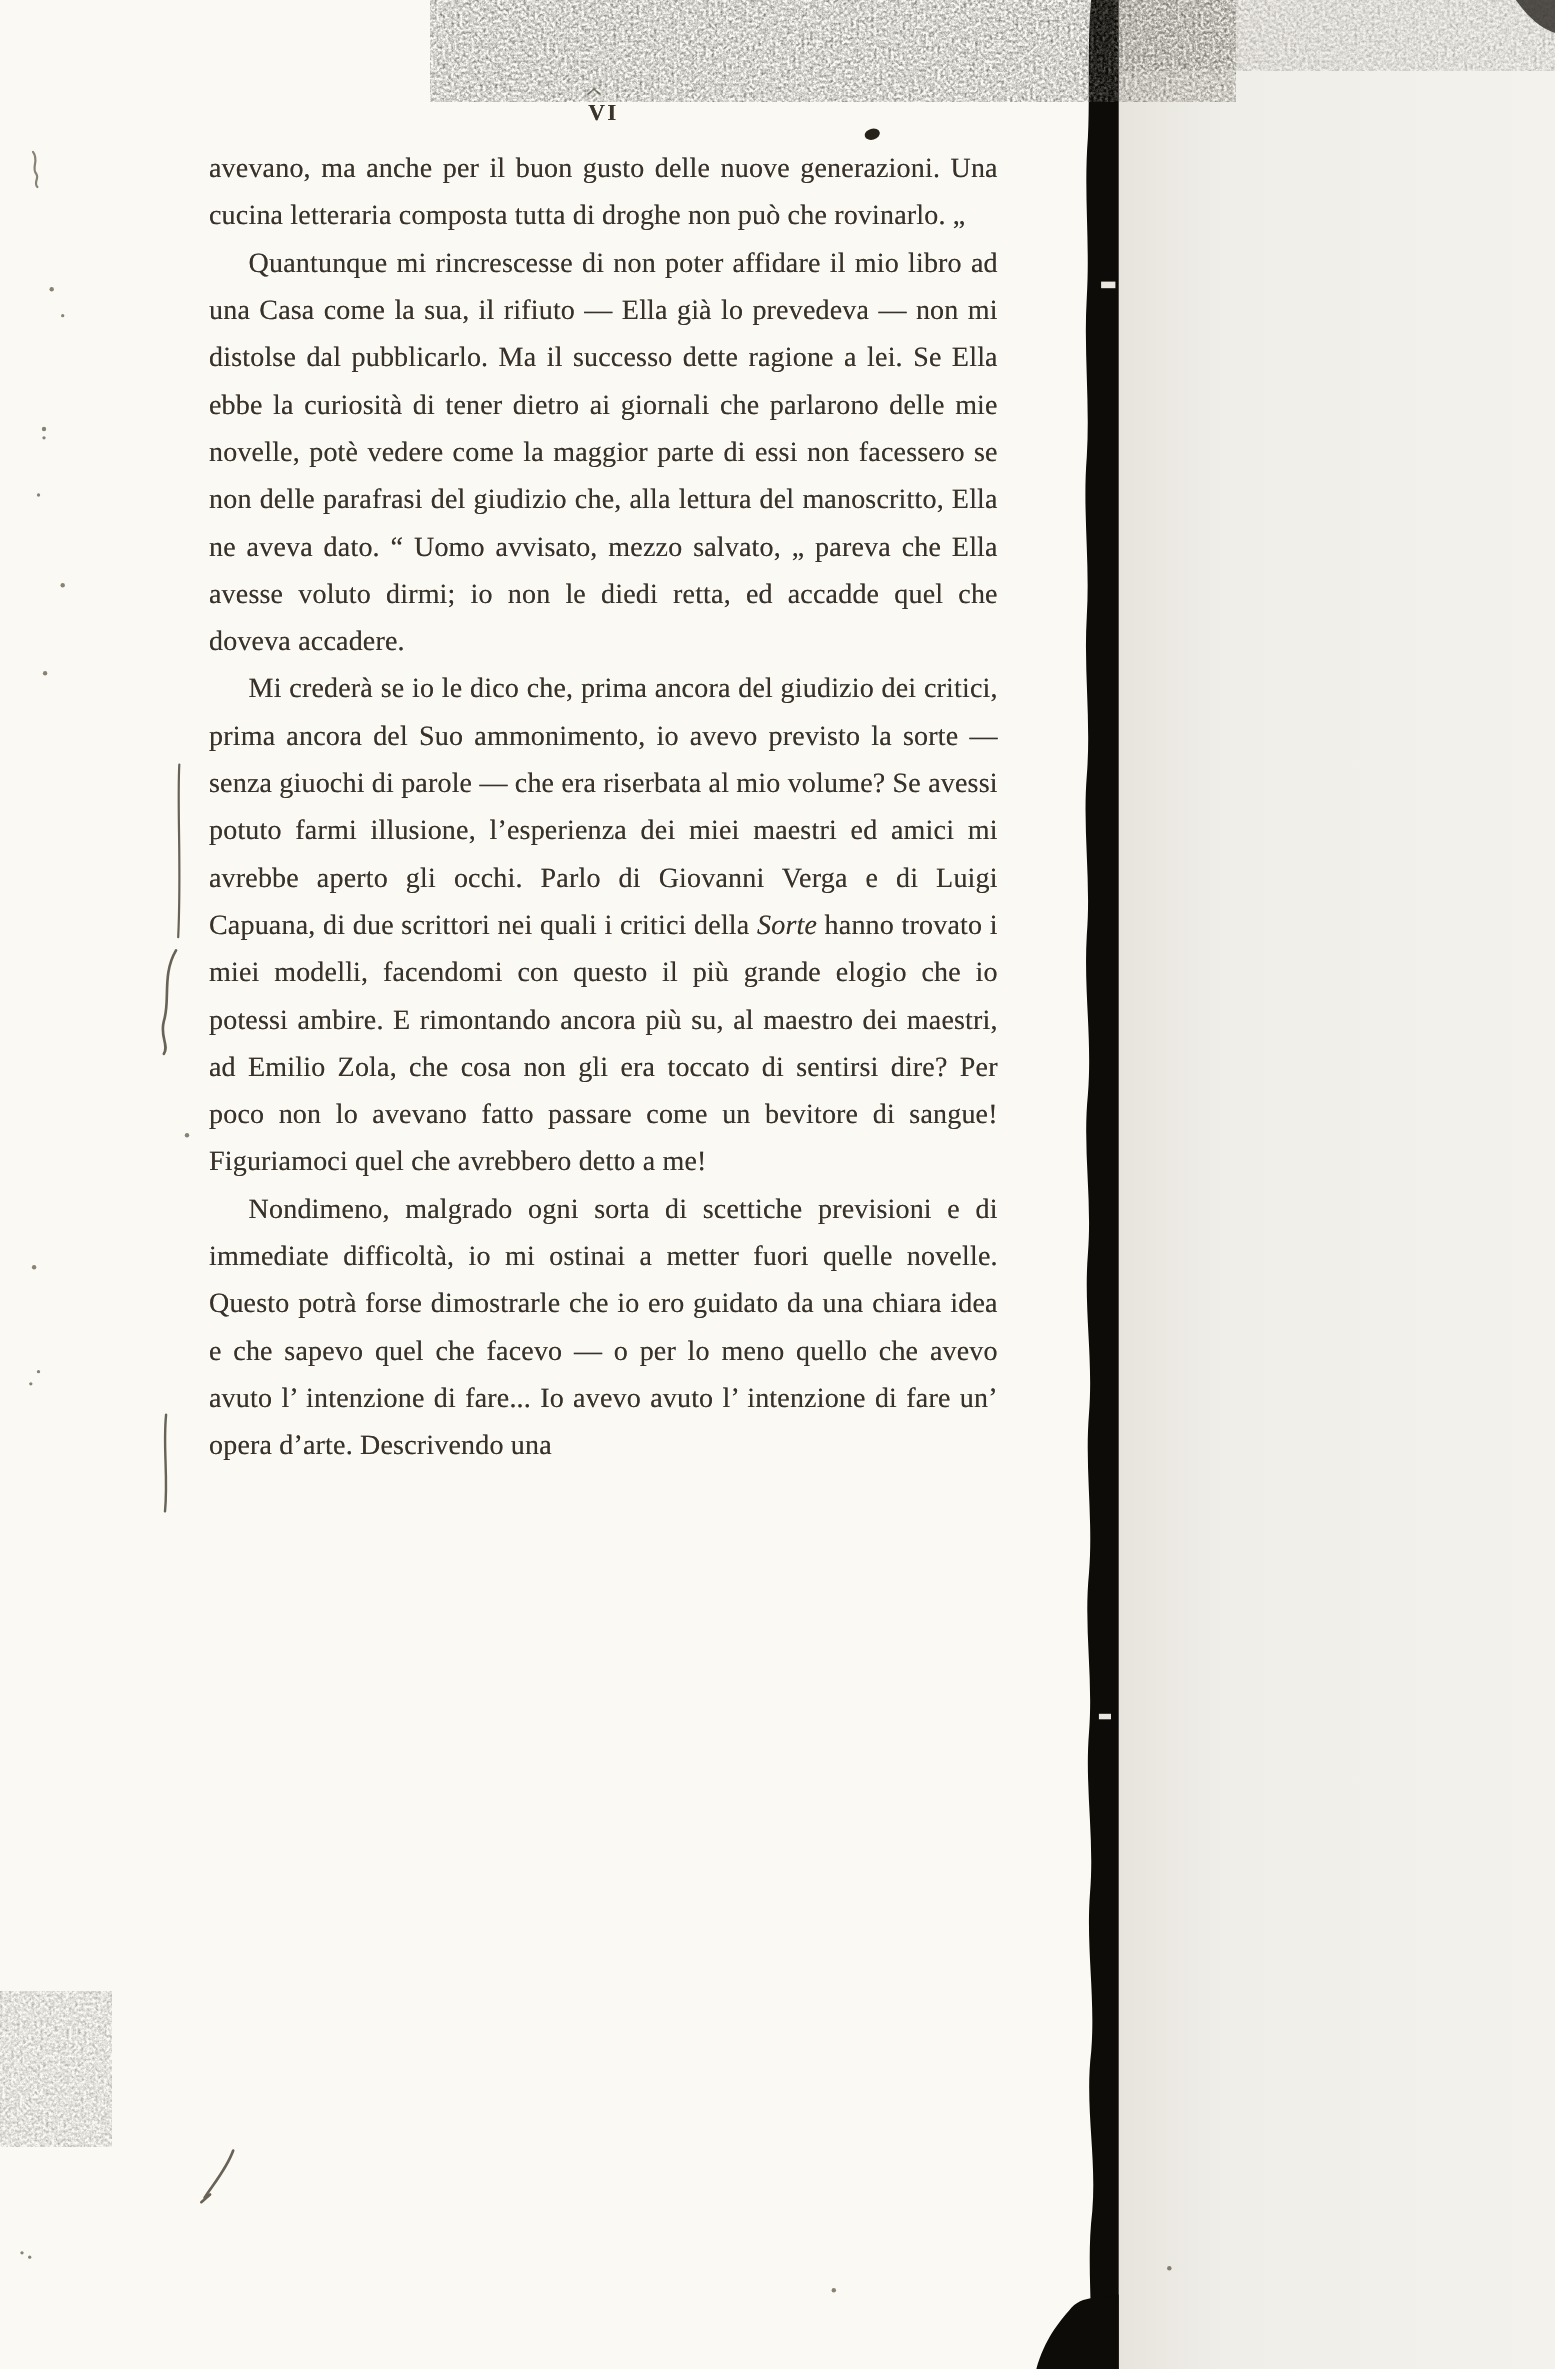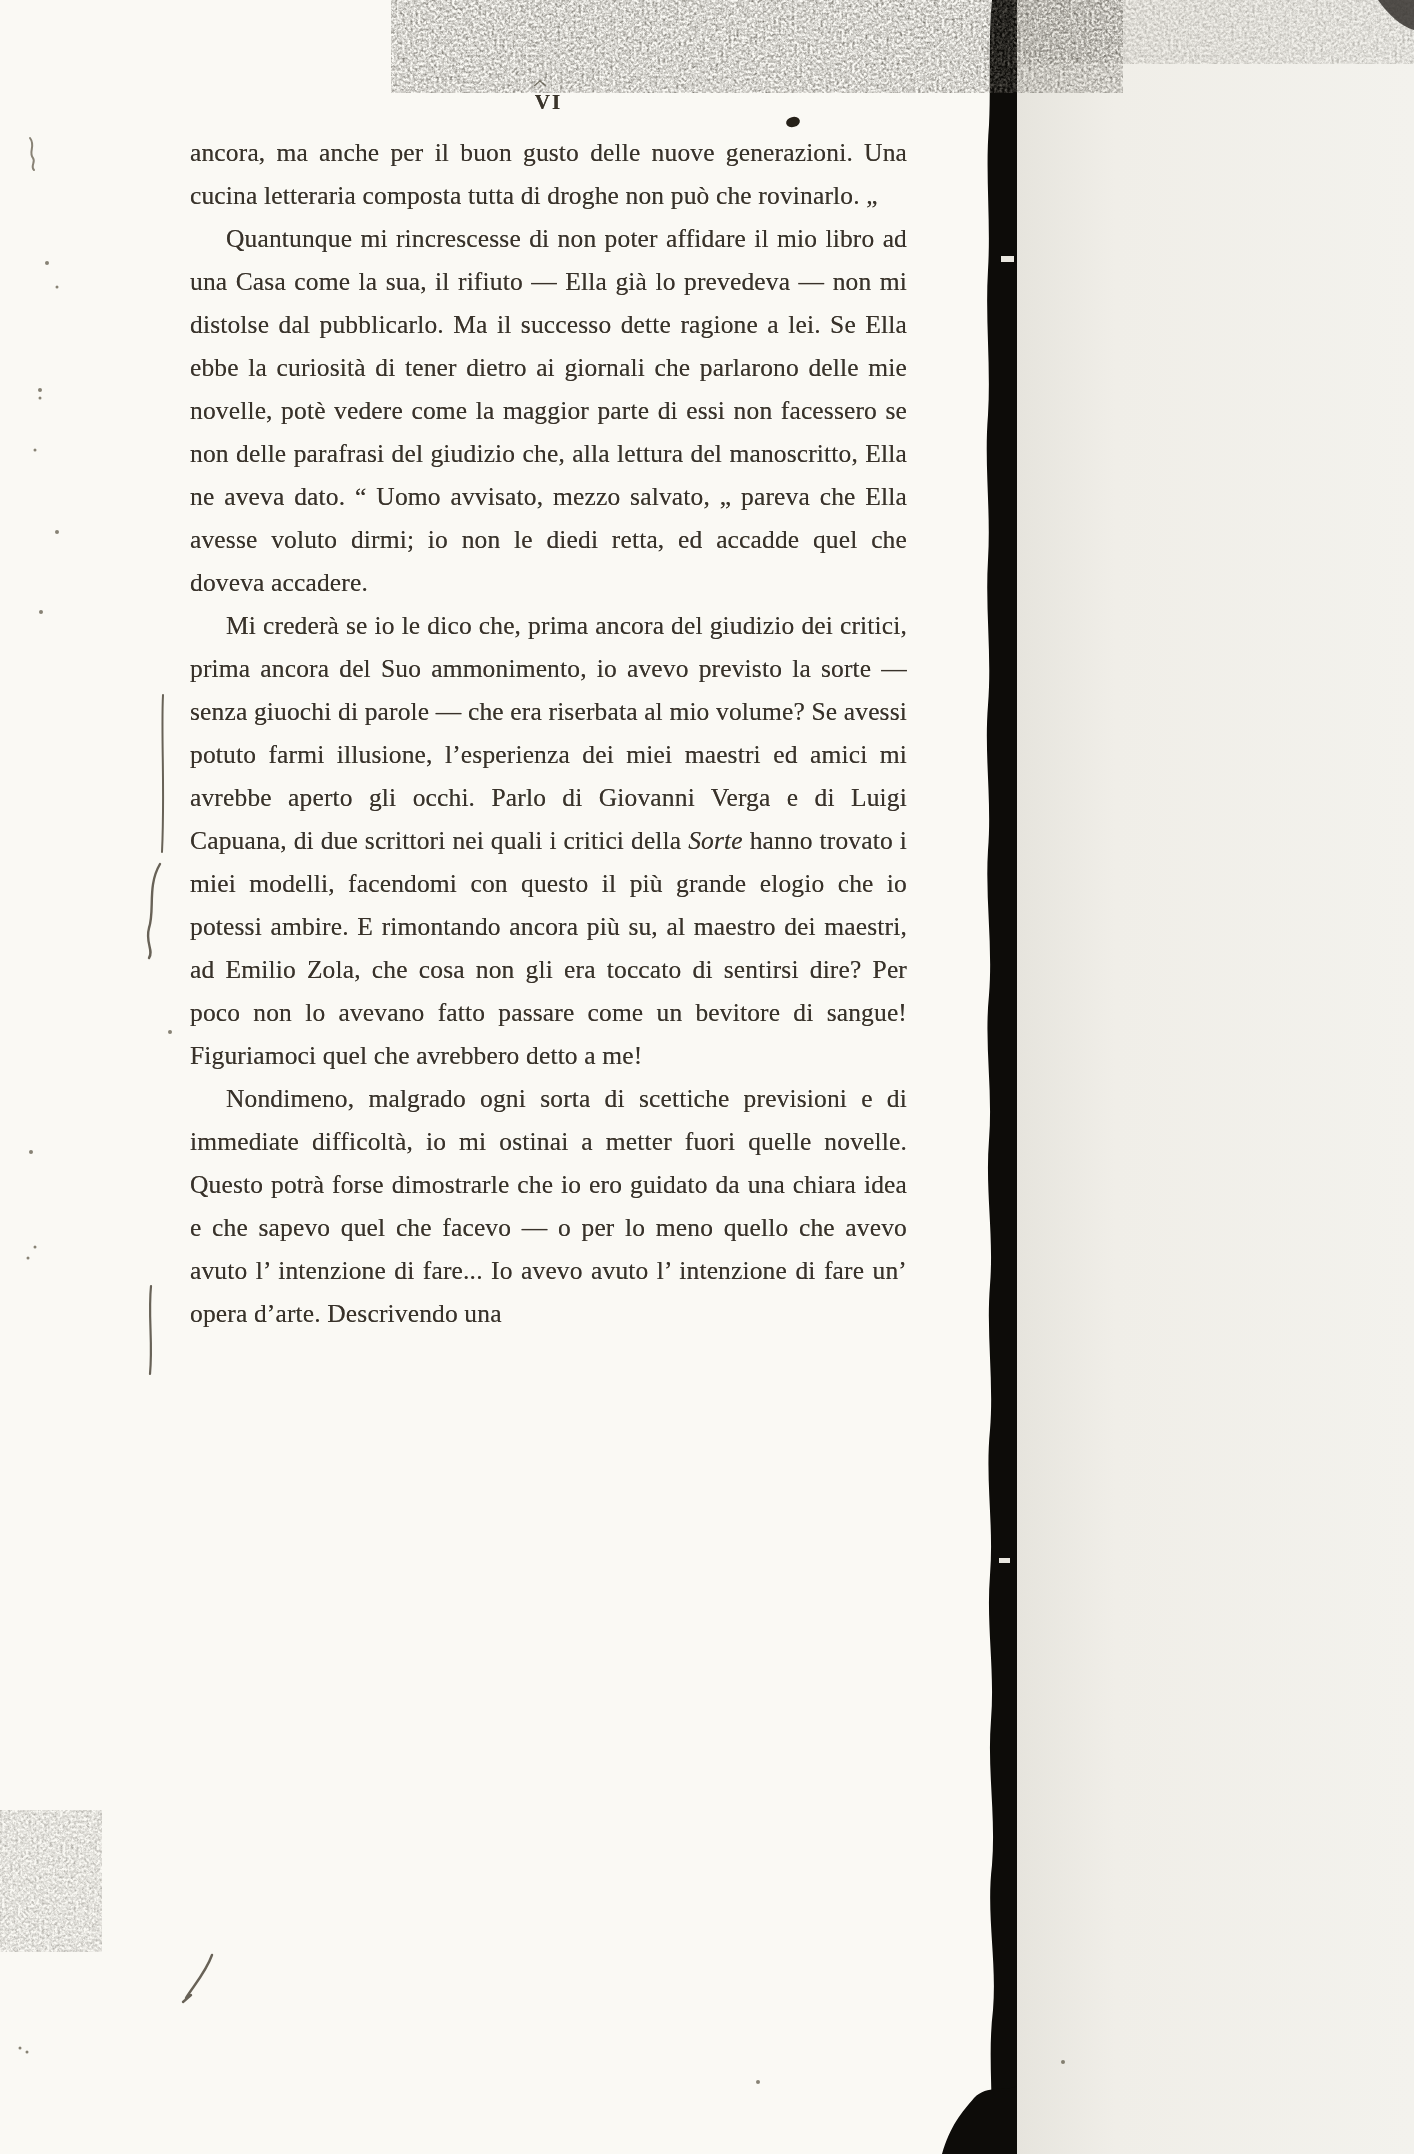--- a/index.html
+++ b/index.html
@@ -126,19 +126,19 @@
       <circle cx="758" cy="2082" r="2"></circle>
       <circle cx="1063" cy="2062" r="2"></circle>
       <circle cx="20" cy="2048" r="1.5"></circle>
       <circle cx="27" cy="2052" r="1.5"></circle>
     </g>
   </svg>
 
   <div class="page-number">VI</div>
 
   <div class="text-block">
-    <p class="para"><span>ancora, ma anche per il buon gusto delle nuove generazioni. Una cucina letteraria composta tutta di droghe non può che rovinarlo. „</span></p>
+    <p class="para"><span>avevano, ma anche per il buon gusto delle nuove generazioni. Una cucina letteraria composta tutta di droghe non può che rovinarlo. „</span></p>
     <p class="para indent"><span>Quantunque mi rincrescesse di non poter affidare il mio libro ad una Casa come la sua, il rifiuto — Ella già lo prevedeva — non mi distolse dal pubblicarlo. Ma il successo dette ragione a lei. Se Ella ebbe la curiosità di tener dietro ai giornali che parlarono delle mie novelle, potè vedere come la maggior parte di essi non facessero se non delle parafrasi del giudizio che, alla lettura del manoscritto, Ella ne aveva dato. “ Uomo avvisato, mezzo salvato, „ pareva che Ella avesse voluto dirmi; io non le diedi retta, ed accadde quel che doveva accadere.</span></p>
     <p class="para indent"><span>Mi crederà se io le dico che, prima ancora del giudizio dei critici, prima ancora del Suo ammonimento, io avevo previsto la sorte — senza giuochi di parole — che era riserbata al mio volume? Se avessi potuto farmi illusione, l’esperienza dei miei maestri ed amici mi avrebbe aperto gli occhi. Parlo di Giovanni Verga e di Luigi Capuana, di due scrittori nei quali i critici della </span><i class="book-title">Sorte</i><span> hanno trovato i miei modelli, facendomi con questo il più grande elogio che io potessi ambire. E rimontando ancora più su, al maestro dei maestri, ad Emilio Zola, che cosa non gli era toccato di sentirsi dire? Per poco non lo avevano fatto passare come un bevitore di sangue! Figuriamoci quel che avrebbero detto a me!</span></p>
     <p class="para indent"><span>Nondimeno, malgrado ogni sorta di scettiche previsioni e di immediate difficoltà, io mi ostinai a metter fuori quelle novelle. Questo potrà forse dimostrarle che io ero guidato da una chiara idea e che sapevo quel che facevo — o per lo meno quello che avevo avuto l’ intenzione di fare... Io avevo avuto l’ intenzione di fare un’ opera d’arte. Descrivendo una</span></p>
   </div>
 
 </div>
 
 </body></html>

